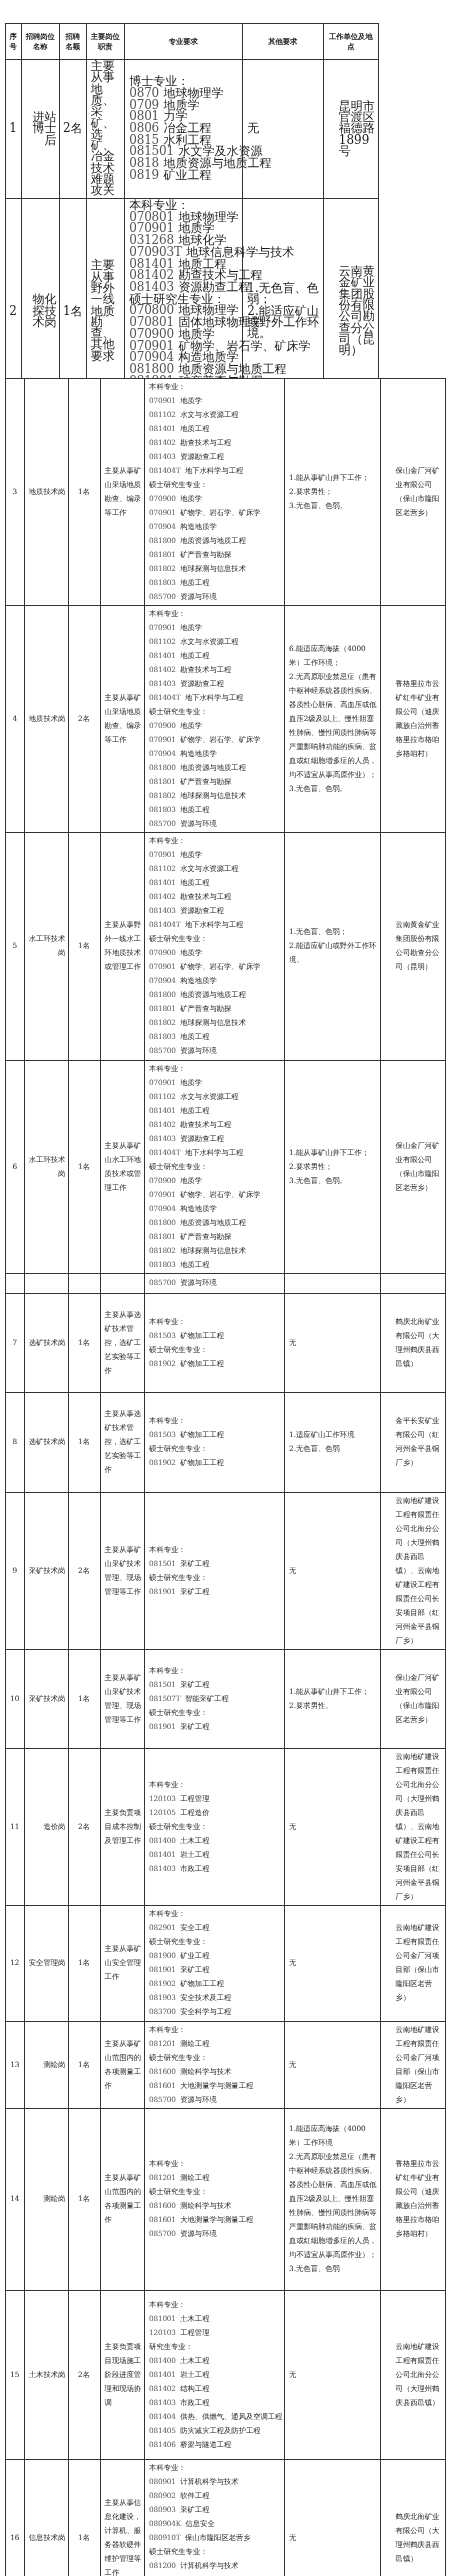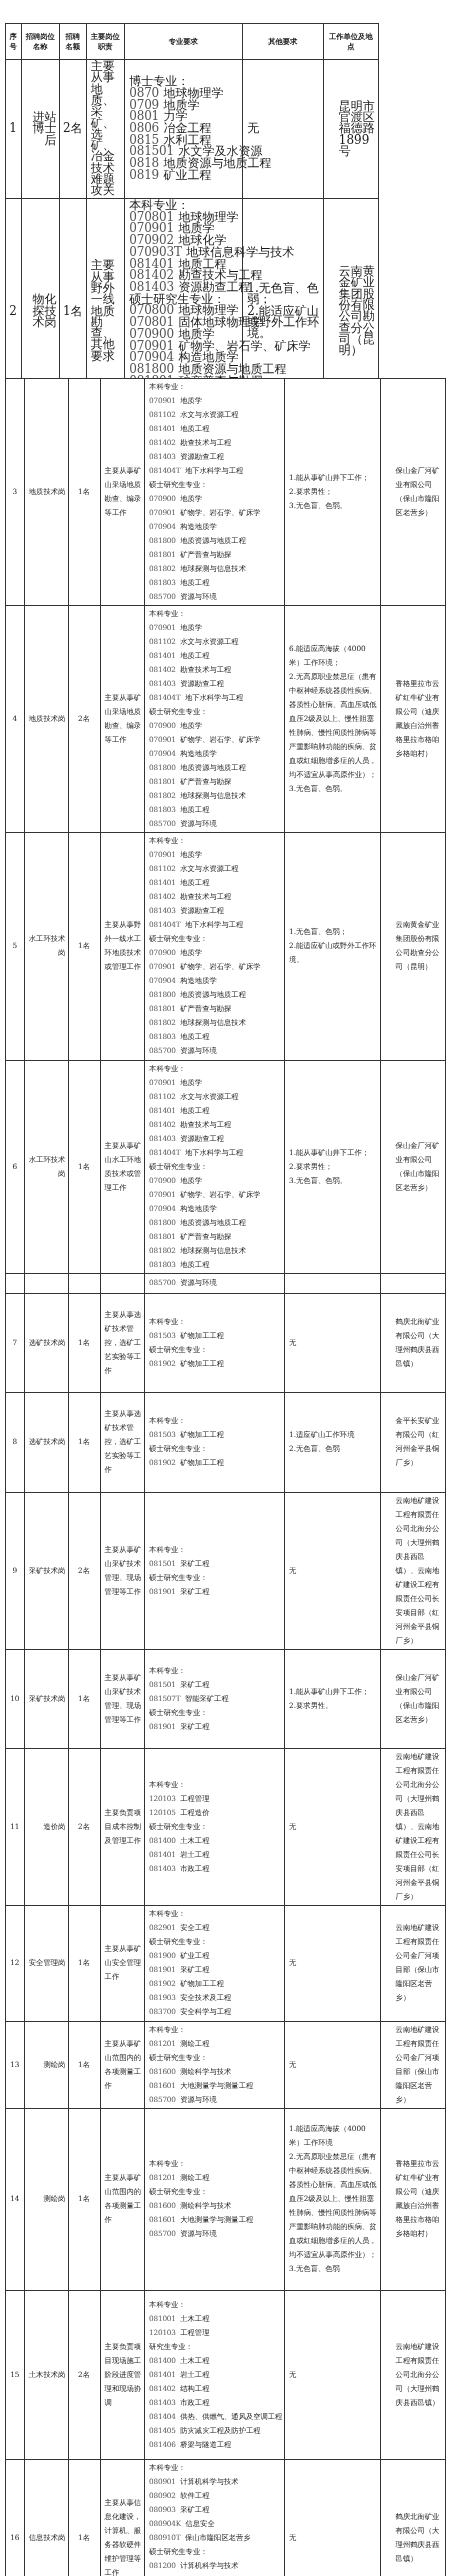--- a/index.html
+++ b/index.html
@@ -73,21 +73,21 @@
   </tr>
       <tr style="height: 226px;">
     <td class="c-idx">2</td>
     <td class="c-name">物化探技术岗</td>
     <td class="c-count">1名</td>
     <td class="c-duty">主要从事野外一线地质勘查、其他要求</td>
     <td class="c-major maj">
           <span class="maj-line heading">本科专业：</span>
           <span class="maj-line"><span class="code">070801</span><span>地球物理学</span></span>
           <span class="maj-line"><span class="code">070901</span><span>地质学</span></span>
-          <span class="maj-line"><span class="code">070902</span><span>地球化学</span></span>
+          <span class="maj-line"><span class="code">031268</span><span>地球化学</span></span>
           <span class="maj-line"><span class="code">070903T</span><span>地球信息科学与技术</span></span>
           <span class="maj-line"><span class="code">081401</span><span>地质工程</span></span>
           <span class="maj-line"><span class="code">081402</span><span>勘查技术与工程</span></span>
           <span class="maj-line"><span class="code">081403</span><span>资源勘查工程</span></span>
           <span class="maj-line heading">硕士研究生专业：</span>
           <span class="maj-line"><span class="code">070800</span><span>地球物理学</span></span>
           <span class="maj-line"><span class="code">070801</span><span>固体地球物理学</span></span>
           <span class="maj-line"><span class="code">070900</span><span>地质学</span></span>
           <span class="maj-line"><span class="code">070901</span><span>矿物学、岩石学、矿床学</span></span>
           <span class="maj-line"><span class="code">070904</span><span>构造地质学</span></span>

